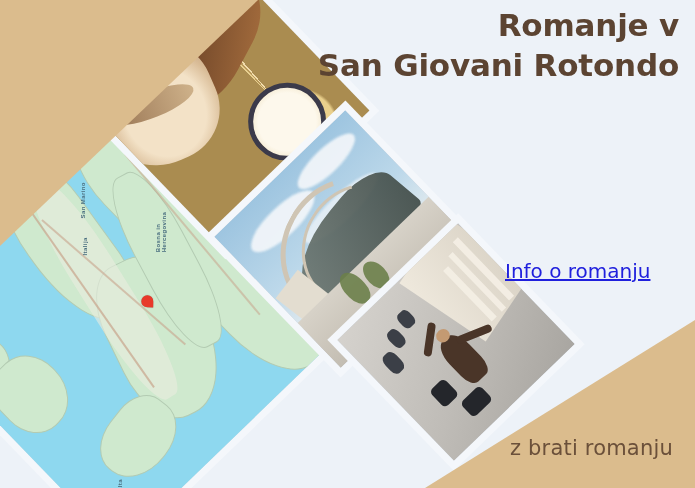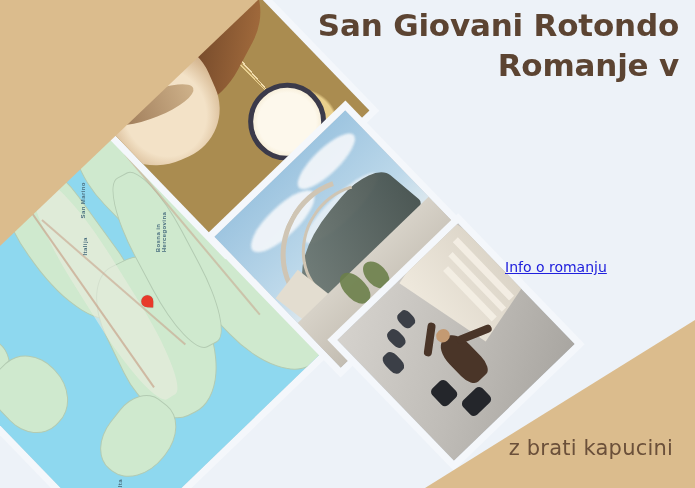--- a/index.html
+++ b/index.html
@@ -117,21 +117,21 @@
   .date{
     position:absolute;right:16px;top:140px;width:440px;
     text-align:right;color:#d8bb8b;
     font-family:"DejaVu Serif","Liberation Serif",serif;
     font-weight:bold;font-size:30px;letter-spacing:.5px;
   }
   .info-link{
     position:absolute;left:505px;top:259px;
     color:#2020dd;text-decoration:underline;
     font-family:"DejaVu Sans","Liberation Sans",sans-serif;
-    font-size:14px;cursor:pointer;
+    font-size:20px;cursor:pointer;
   }
   .footer{
     position:absolute;right:22px;bottom:28px;
     color:#6b503a;
     font-family:"DejaVu Sans","Liberation Sans",sans-serif;
     font-size:21px;letter-spacing:.2px;
   }
 </style>
 </head>
 <body>
@@ -207,22 +207,22 @@
       <div class="fr-arm" style="left:50%;top:52%;width:22%;height:5%;transform:rotate(22deg);"></div>
       <div class="fr-bag" style="left:18%;top:60%;width:12%;height:14%;"></div>
       <div class="fr-bag" style="left:26%;top:78%;width:16%;height:12%;"></div>
     </div>
   </div>
 
   <div class="tan-corner-tl"></div>
   <div class="tan-corner-br"></div>
 
   <div class="title">
+    <div>Romanje v</div>
     <div>San Giovani Rotondo</div>
-    <div>Romanje v</div>
   </div>
 
 
   <a class="info-link" href="#">Info o romanju</a>
 
-  <div class="footer">z brati kapucini</div>
+  <div class="footer">z brati romanju</div>
 
 </div>
 
 </body></html>

